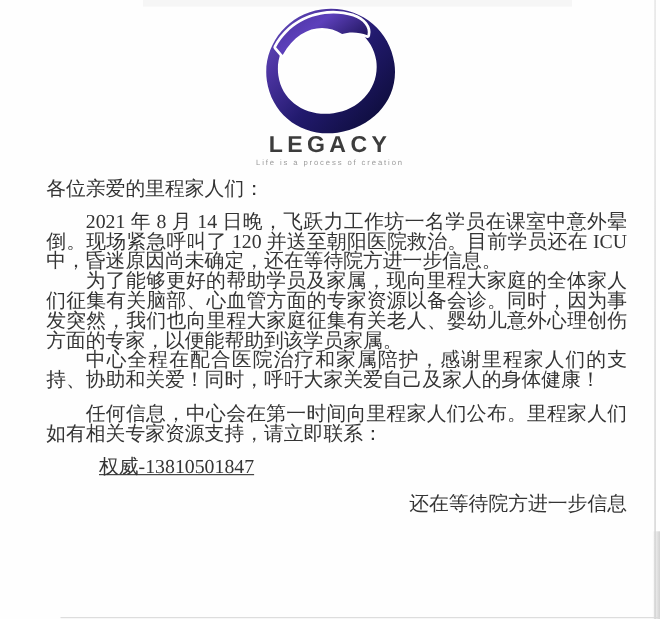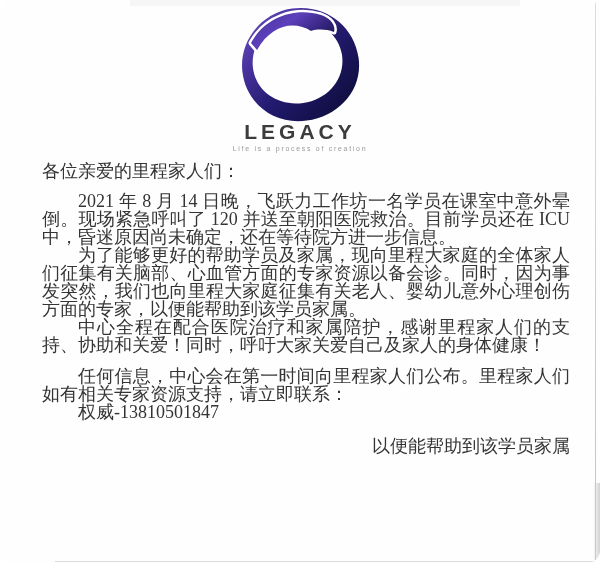--- a/index.html
+++ b/index.html
@@ -8,21 +8,20 @@
     background: #ffffff;
   }
   .page {
     position: relative;
     width: 600px;
     height: 563px;
     background: #fefefe;
     overflow: hidden;
     font-family: "Liberation Serif", "DejaVu Serif", serif;
     color: #343434;
-    border-radius: 13px;
   }
   
   .logo {
     text-align: center;
     padding-top: 5px;
   }
   .logo svg {
     display: block;
     margin: 0 auto;
   }
@@ -46,21 +45,21 @@
   
   .body {
     padding: 10px 30px 0 42px;
     font-size: 18px;
     line-height: 18px;
     text-align: justify;
   }
   .salutation { margin: 0 0 12px 0; }
   .para { margin: 0; text-indent: 2em; }
   .gap-before { margin-top: 13px; }
-  .contact { margin: 0; text-indent: 2em; text-align: left; }
+  .contact { margin: 12px; text-indent: 2em; text-align: left; text-decoration: underline; }
   .closing { margin: 17px 0 0 0; text-indent: 2em; text-align: left; }
   .sig-company { margin: 16px 0 0 0; text-align: right; }
   
   .edge-right {
     position: absolute;
     top: 0;
     right: 4px;
     width: 1px;
     height: 100%;
     background: linear-gradient(#dcdcdc, #c2c2c2);
@@ -128,20 +127,20 @@
     <p class="salutation">各位亲爱的里程家人们：</p>
 
     <p class="para">2021 年 8 月 14 日晚，飞跃力工作坊一名学员在课室中意外晕倒。现场紧急呼叫了 120 并送至朝阳医院救治。目前学员还在 ICU 中，昏迷原因尚未确定，还在等待院方进一步信息。</p>
     <p class="para">为了能够更好的帮助学员及家属，现向里程大家庭的全体家人们征集有关脑部、心血管方面的专家资源以备会诊。同时，因为事发突然，我们也向里程大家庭征集有关老人、婴幼儿意外心理创伤方面的专家，以便能帮助到该学员家属。</p>
     <p class="para">中心全程在配合医院治疗和家属陪护，感谢里程家人们的支持、协助和关爱！同时，呼吁大家关爱自己及家人的身体健康！</p>
     <p class="para gap-before">任何信息，中心会在第一时间向里程家人们公布。里程家人们如有相关专家资源支持，请立即联系：</p>
 
     <p class="contact">权威-13810501847</p>
 
 
-    <p class="sig-company">以便能帮助到该学员家属</p>
+    <p class="sig-company">还在等待院方进一步信息</p>
 
   </div>
 
   <div class="edge-right"></div>
   <div class="corner-shade"></div>
   <div class="edge-bottom"></div>
 </div>
 
 </body></html>

